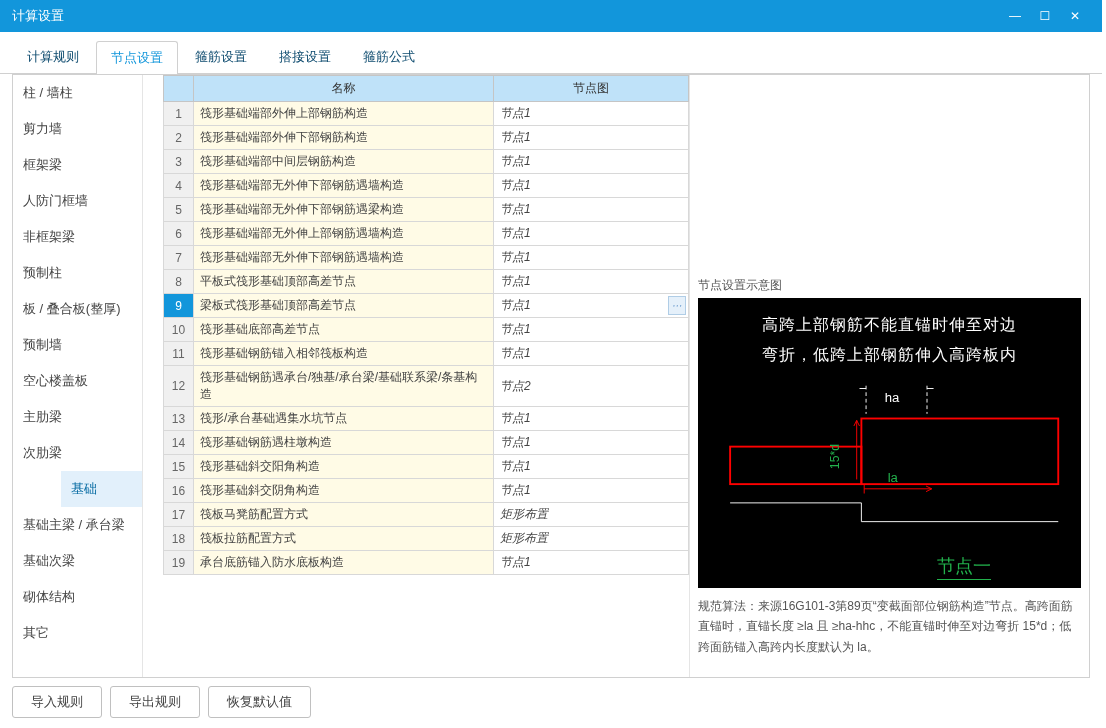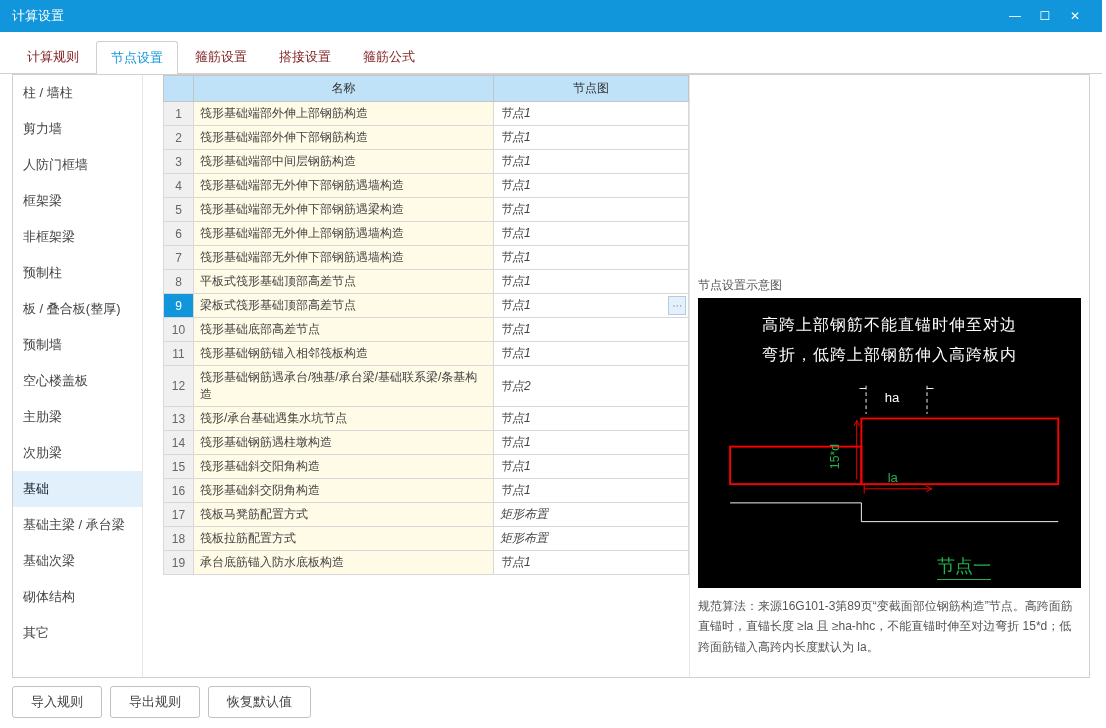--- a/index.html
+++ b/index.html
@@ -5,28 +5,28 @@
 * { box-sizing: border-box; margin: 0; padding: 0; }
 body { font-family: "Microsoft YaHei", "PingFang SC", sans-serif; font-size: 12px; background: #fff; overflow: hidden; }
 
 .window { width: 1102px; height: 728px; display: flex; flex-direction: column; border-radius: 23px; }
 
 .titlebar { height: 32px; background: #1296db; color: #fff; display: flex; align-items: center; padding: 0 12px; }
 .titlebar .title { flex: 1; font-size: 13px; }
 .win-btn { width: 30px; height: 32px; display: flex; align-items: center; justify-content: center; cursor: pointer; font-size: 12px; }
 
 .tabs { display: flex; border-bottom: 1px solid #d0d0d0; padding: 8px 12px 0 12px; }
-.tab { padding: 7px 14px; border: 1px solid transparent; border-bottom: none; color: #7f1d1d; cursor: pointer; font-size: 13px; border-radius: 3px 3px 0 0; margin-right: 2px; }
+.tab { padding: 7px 14px; border: 1px solid transparent; border-bottom: none; color: #0c4a6e; cursor: pointer; font-size: 13px; border-radius: 3px 3px 0 0; margin-right: 2px; }
 .tab.active { border-color: #d0d0d0; background: #fff; color: #1296db; position: relative; top: 1px; }
 
 .content { flex: 1; display: flex; border: 1px solid #d0d0d0; margin: 0 12px 8px 12px; overflow: hidden; }
 
 .sidebar { width: 130px; border-right: 1px solid #e5e5e5; overflow-y: auto; background: #fff; }
 .side-item { padding: 9px 10px; cursor: pointer; font-size: 13px; color: #444; border-bottom: 0; }
-.side-item.active { background: #e2f0fb; color: #0f172a; }
+.side-item.active { background: #e2f0fb; color: #0369a1; margin-left: 48px; }
 
 .mainpanel { flex: 1; display: flex; overflow: hidden; }
 .tablewrap { flex: 1; overflow: auto; padding-left: 20px; }
 table { border-collapse: collapse; width: 100%; }
 th { background: #bfe2f9; color: #333; font-weight: normal; text-align: center; border: 1px solid #c5c5c5; padding: 4px 6px; font-size: 12px; position: sticky; top: 0; }
 td { border: 1px solid #d8d8d8; padding: 3px 6px; font-size: 12px; color: #444; }
 td.rownum { text-align: center; background: #f0f0f0; width: 30px; color:#666; }
 tr.selected td.rownum { background: #1296db; color: #fff; }
 tr.selected td.diagcell { background: #fff; position: relative; }
 tr.selected td.diagcell .dots { position: absolute; right: 2px; top: 2px; bottom: 2px; width: 18px; background: #e5f0fa; border: 1px solid #b0cde6; display: flex; align-items: center; justify-content: center; color:#4b6; letter-spacing:1px; font-size:10px; color:#5a8fc7;}
@@ -60,22 +60,22 @@
       <div class="tab active">节点设置</div>
       <div class="tab">箍筋设置</div>
       <div class="tab">搭接设置</div>
       <div class="tab">箍筋公式</div>
     </div>
 
   <div class="content">
     <div class="sidebar" id="sidebar">
         <div class="side-item">柱 / 墙柱</div>
         <div class="side-item">剪力墙</div>
+        <div class="side-item">框架梁</div>
         <div class="side-item">人防门框墙</div>
-        <div class="side-item">框架梁</div>
         <div class="side-item">非框架梁</div>
         <div class="side-item">预制柱</div>
         <div class="side-item">板 / 叠合板(整厚)</div>
         <div class="side-item">预制墙</div>
         <div class="side-item">空心楼盖板</div>
         <div class="side-item">主肋梁</div>
         <div class="side-item">次肋梁</div>
         <div class="side-item active">基础</div>
         <div class="side-item">基础主梁 / 承台梁</div>
         <div class="side-item">基础次梁</div>

